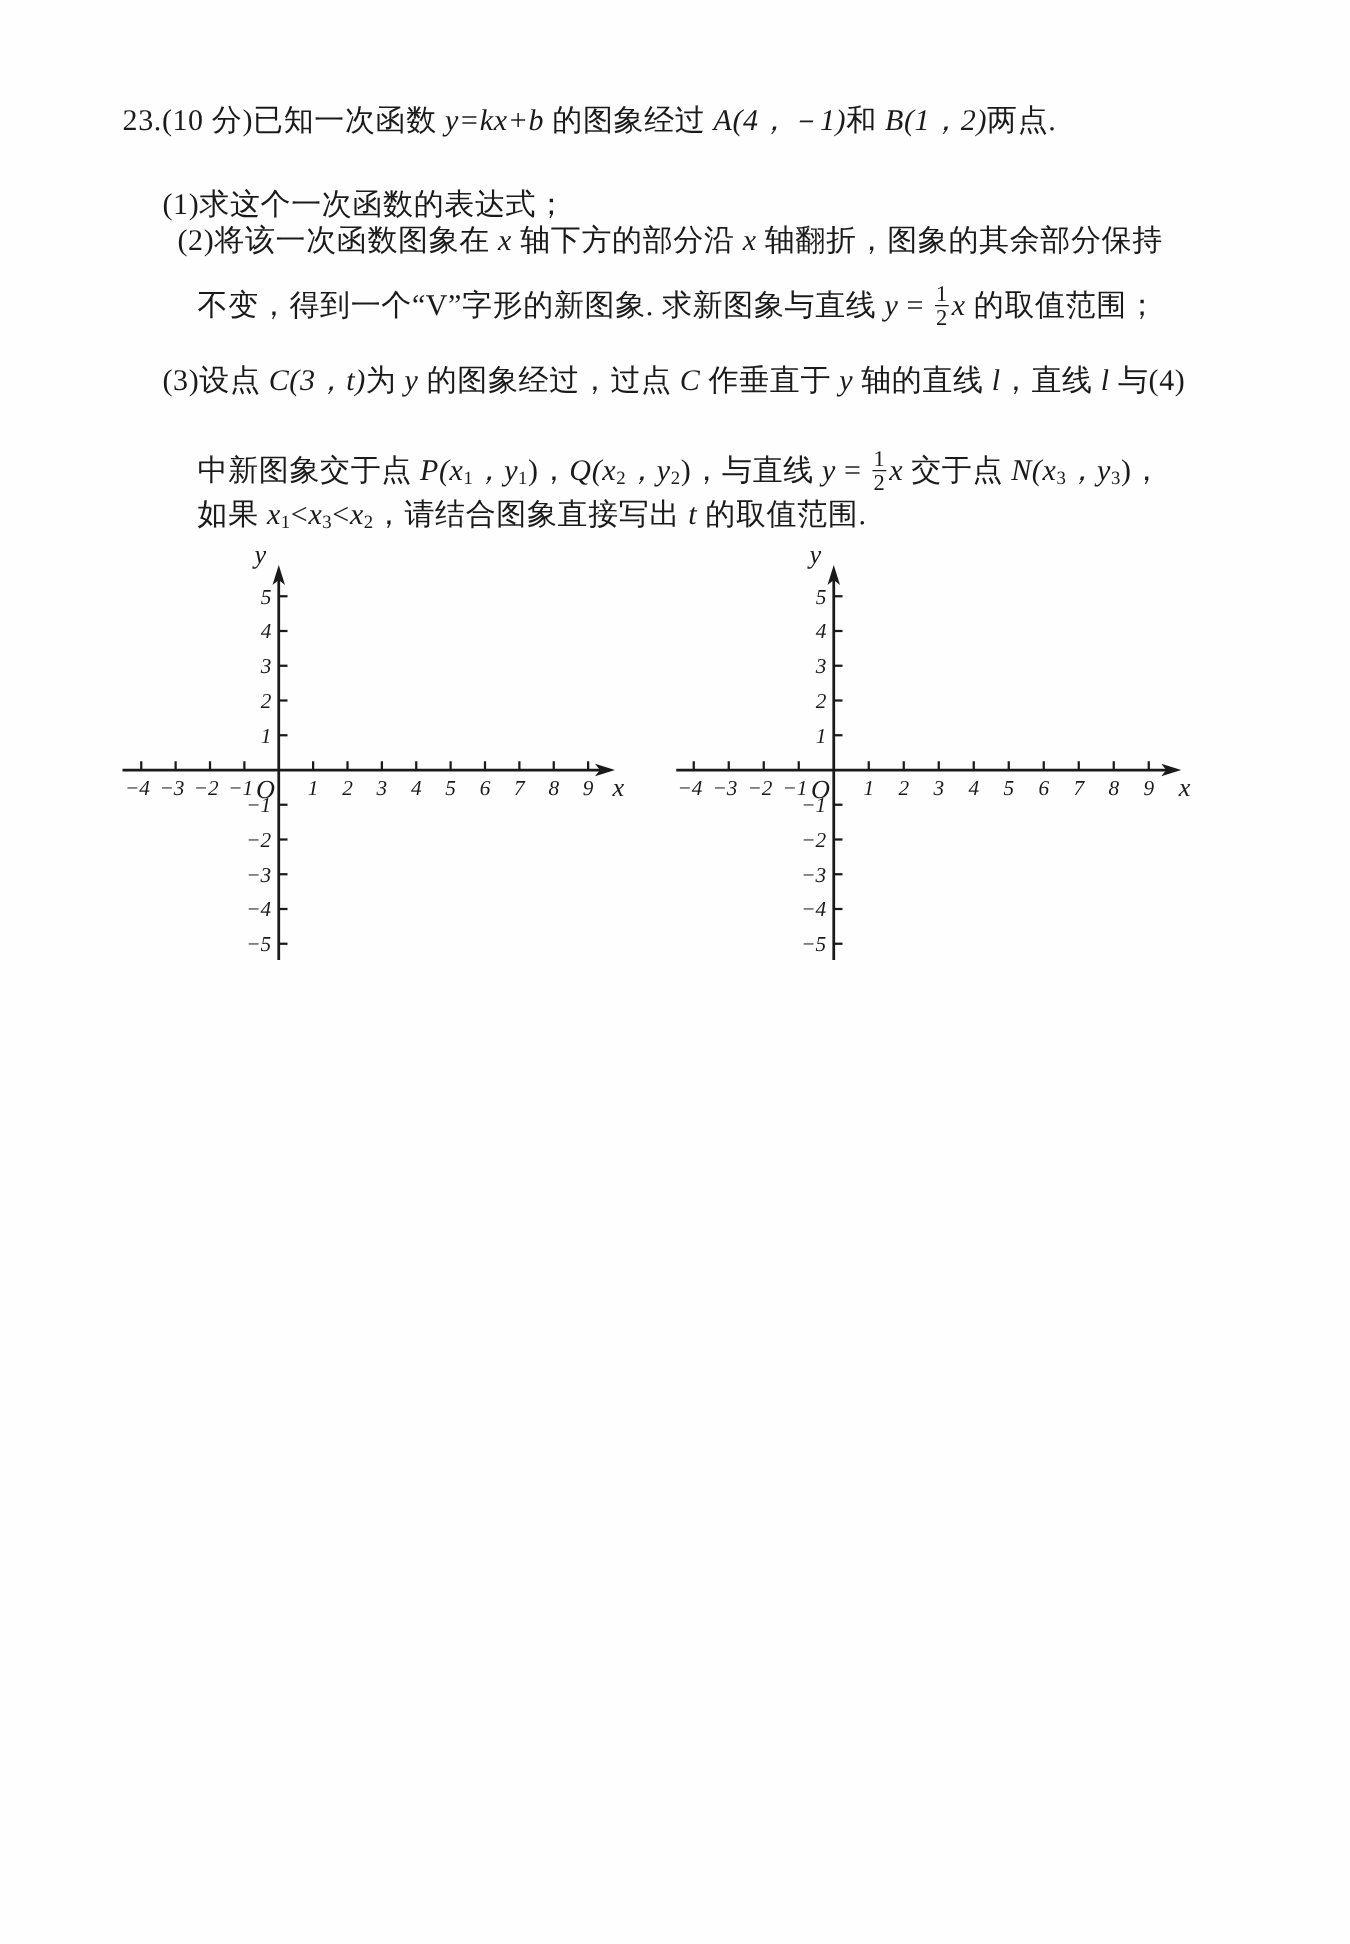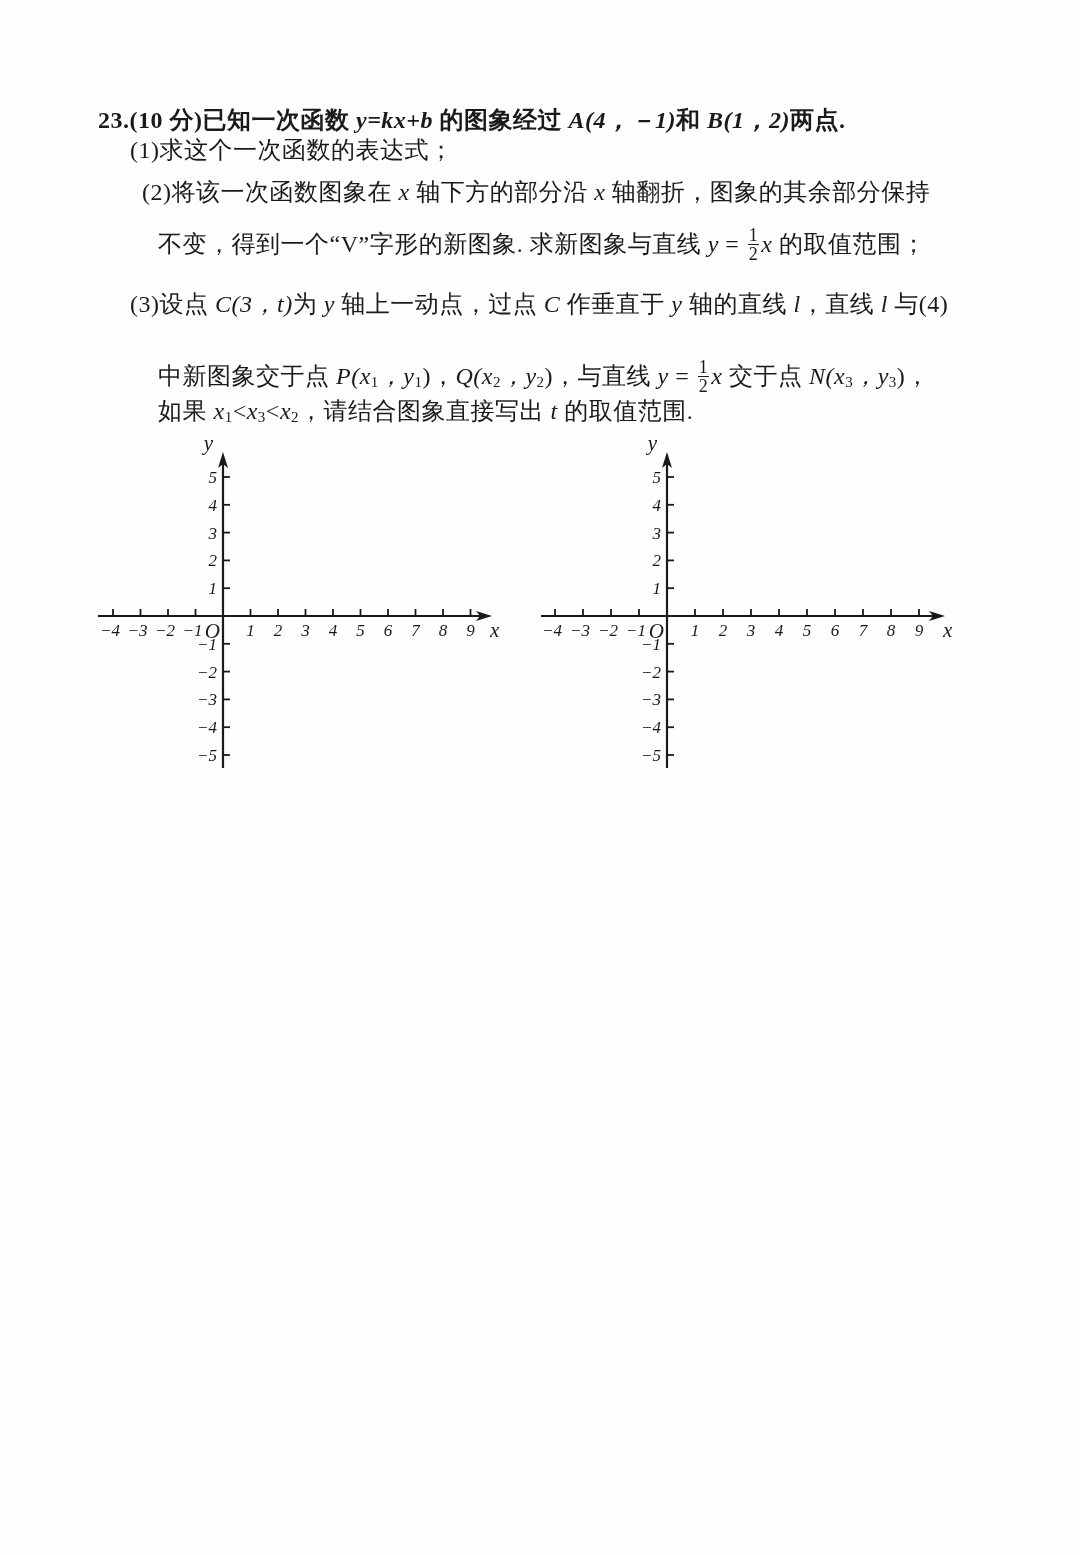--- a/index.html
+++ b/index.html
@@ -9,37 +9,37 @@
   .it { font-style:italic; }
   .frac { display:inline-block; vertical-align:middle; text-align:center; font-size:18px; line-height:18px; margin:0 2px; position:relative; top:-2px; }
   .frac .num { display:block; border-bottom:1.5px solid #1a1a1a; padding:0 1px; }
   .frac .den { display:block; }
   sub { font-size:15px; vertical-align:-3px; }
   svg text { font-family:"Liberation Serif","DejaVu Serif",serif; fill:#1a1a1a; }
 </style>
 </head>
 <body>
 
-<div class="line" style="left:98px; top:104px;font-weight:bold;">
+<div class="line" style="left:98px; top:80px;">
   <span>23.</span><span>(10 分)</span><span>已知一次函数 </span><span class="it">y=kx+b</span><span> 的图象经过 </span><span class="it">A(4，－1)</span><span>和 </span><span class="it">B(1，2)</span><span>两点.</span>
 </div>
 
-<div class="line" style="left:130px; top:134px;">
+<div class="line" style="left:130px; top:147px;">
   <span>(1)</span><span>求这个一次函数的表达式；</span>
 </div>
 
 <div class="line" style="left:142px; top:176px;">
   <span>(2)</span><span>将该一次函数图象在 </span><span class="it">x</span><span> 轴下方的部分沿 </span><span class="it">x</span><span> 轴翻折，图象的其余部分保持</span>
 </div>
 <div class="line" style="left:158px; top:228px;">
   <span>不变，得到一个“V”字形的新图象. 求新图象与直线 </span><span class="it">y</span><span> = </span><span class="frac"><span class="num">1</span><span class="den">2</span></span><span class="it">x</span><span> 的取值范围；</span>
 </div>
 
 <div class="line" style="left:130px; top:288px;">
-  <span>(3)</span><span>设点 </span><span class="it">C(3，t)</span><span>为 </span><span class="it">y</span><span> 轴上一动点，过点 </span><span class="it">C</span><span> 作垂直于 </span><span class="it">y</span><span> 轴的直线 </span><span class="it">l</span><span>，直线 </span><span class="it">l</span><span> 与(4)</span>
+  <span>(3)</span><span>设点 </span><span class="it">C(3，t)</span><span>为 </span><span class="it">y</span><span> 的图象经过，过点 </span><span class="it">C</span><span> 作垂直于 </span><span class="it">y</span><span> 轴的直线 </span><span class="it">l</span><span>，直线 </span><span class="it">l</span><span> 与(4)</span>
 </div>
 <div class="line" style="left:158px; top:360px;">
   <span>中新图象交于点 </span><span class="it">P(x</span><sub>1</sub><span class="it">，y</span><sub>1</sub><span>)</span><span>，</span><span class="it">Q(x</span><sub>2</sub><span class="it">，y</span><sub>2</sub><span>)</span><span>，与直线 </span><span class="it">y</span><span> = </span><span class="frac"><span class="num">1</span><span class="den">2</span></span><span class="it">x</span><span> 交于点 </span><span class="it">N(x</span><sub>3</sub><span class="it">，y</span><sub>3</sub><span>)，</span>
 </div>
 <div class="line" style="left:158px; top:395px;">
   <span>如果 </span><span class="it">x</span><sub>1</sub><span>&lt;</span><span class="it">x</span><sub>3</sub><span>&lt;</span><span class="it">x</span><sub>2</sub><span>，请结合图象直接写出 </span><span class="it">t</span><span> 的取值范围.</span>
 </div>
 
 <svg id="chart-0" style="position:absolute; left:0; top:0;" width="540" height="800">
     <line x1="98" y1="616" x2="482" y2="616" stroke="#1a1a1a" stroke-width="2.2"></line>

